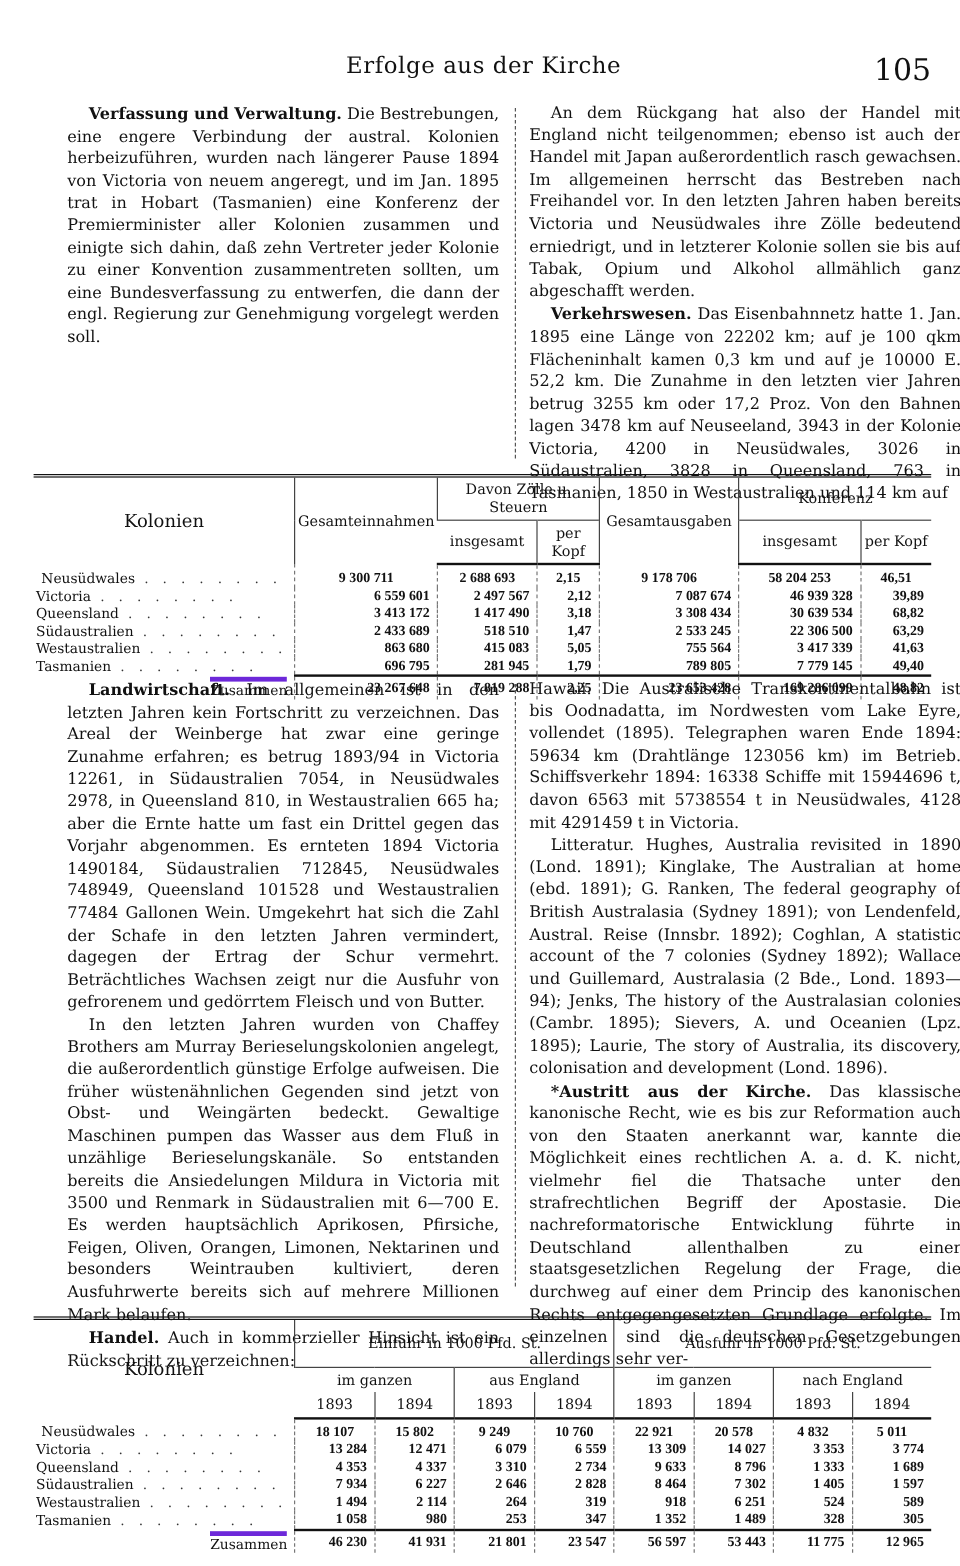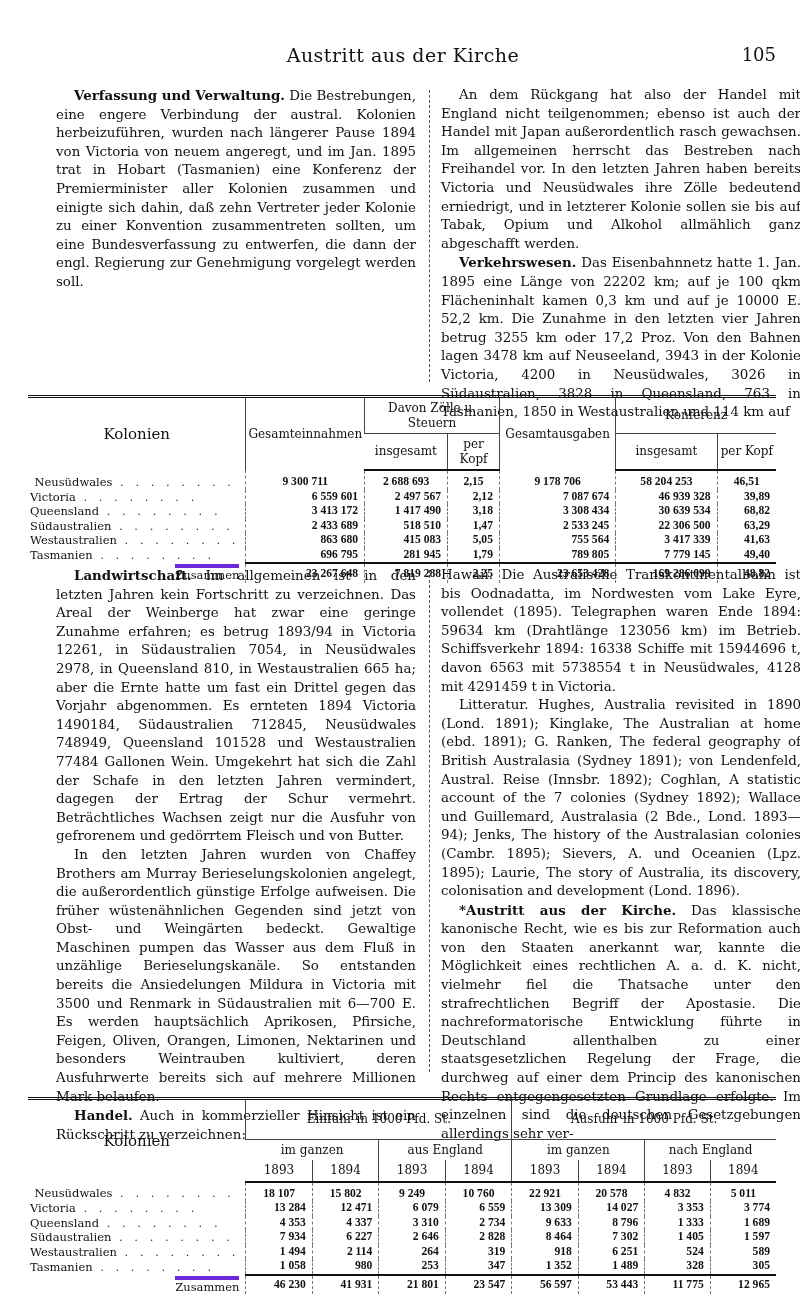--- a/index.html
+++ b/index.html
@@ -1,20 +1,20 @@
 <!DOCTYPE html>
 <html><head>
 <meta charset="utf-8">
 <style>
   html, body { margin: 0; padding: 0; background: #fff; }
   body { width: 800px; height: 1305px; position: relative; overflow: hidden;
          font-family: "DejaVu Serif", serif; color: #111; }
   .header { position: absolute; top: 44px; left: 30px; width: 746px; height: 28px; }
   .header .title { position: absolute; left: 0; right: 0; text-align: center; font-size: 19px; letter-spacing: 0.5px; }
-  .header .pagenum { position: absolute; right: 0; font-size: 18px; }
+  .header .pagenum { position: absolute; right: 0; font-size: 25px; }
 
   .cols { position: absolute; left: 28px; width: 748px; margin-left: 28px; }
   .col { position: absolute; top: 0; width: 360px; font-size: 13.4px; line-height: 18.6px; text-align: justify; }
   .col.left { left: 0; }
   .col.right { left: 385px; }
   .col-rule { position: absolute; left: 373px; top: 4px; bottom: 4px; border-left: 1px dashed #555; }
   .col p { margin: 0; text-indent: 18px; }
   .col p.noindent { text-indent: 0; }
   .lead { font-weight: bold; }
   .tbl-wrap { position: absolute; left: 28px; width: 748px; border-top: 3px double #111; }
@@ -28,21 +28,21 @@
   tr.first td { padding-top: 4px; text-align: center; }
   tr.total td { border-top: 2px solid #111; padding-top: 1px; }
   tr.total td.name { border-top: none; text-align: right; }
   tr.total td.name span { border-top: 4px solid #6d28d9; display:inline-block; }
   .subhead { border-top: 1px solid #444; }
 </style>
 </head>
 <body>
 
 <div class="header">
-  <div class="title">Austritt aus der Kirche</div>
+  <div class="title">Erfolge aus der Kirche</div>
   <div class="pagenum">105</div>
 </div>
 
 <div class="cols" style="top:86px;height:300px;">
   <div class="col left">
       <p><span class="lead">Verfassung und Verwaltung.</span><span> Die Bestrebungen, eine engere Verbindung der austral. Kolonien herbeizuführen, wurden nach längerer Pause 1894 von Victoria von neuem angeregt, und im Jan. 1895 trat in Hobart (Tasmanien) eine Konferenz der Premierminister aller Kolonien zusammen und einigte sich dahin, daß zehn Vertreter jeder Kolonie zu einer Konvention zusammentreten sollten, um eine Bundesverfassung zu entwerfen, die dann der engl. Regierung zur Genehmigung vorgelegt werden soll.</span></p>
     </div>
   <div class="col-rule"></div>
   <div class="col right">
       <p><span>An dem Rückgang hat also der Handel mit England nicht teilgenommen; ebenso ist auch der Handel mit Japan außerordentlich rasch gewachsen. Im allgemeinen herrscht das Bestreben nach Freihandel vor. In den letzten Jahren haben bereits Victoria und Neusüdwales ihre Zölle bedeutend erniedrigt, und in letzterer Kolonie sollen sie bis auf Tabak, Opium und Alkohol allmählich ganz abgeschafft werden.</span></p>

